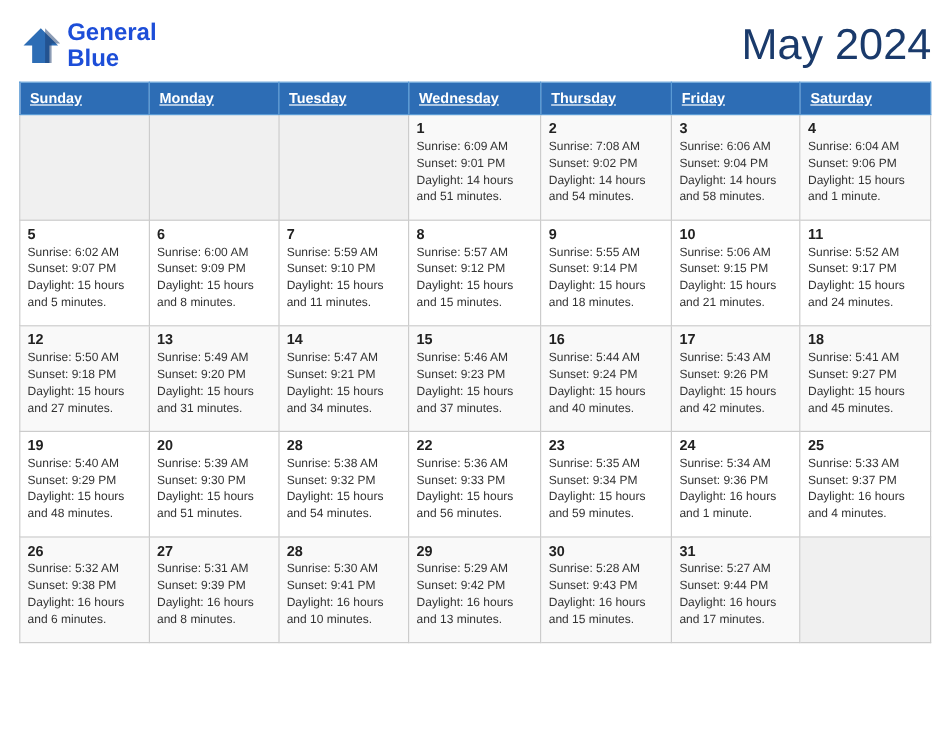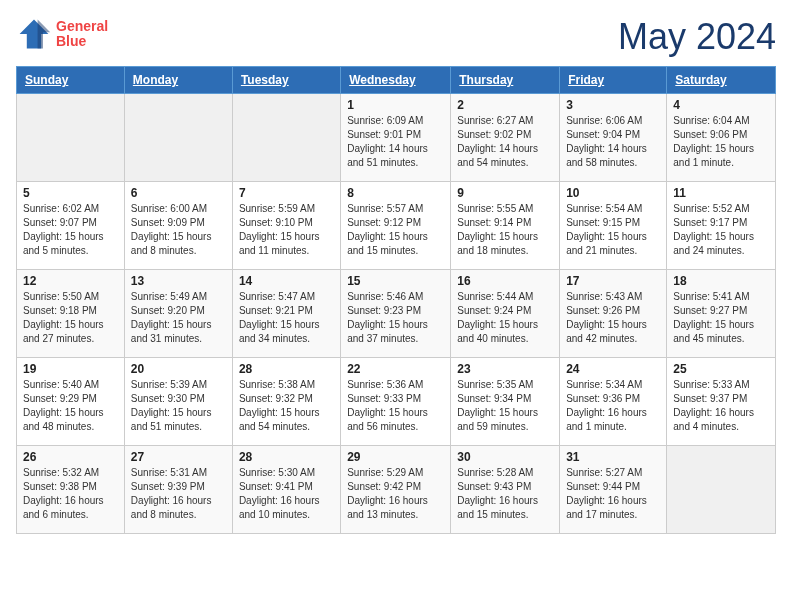--- a/index.html
+++ b/index.html
@@ -15,23 +15,23 @@
       justify-content: space-between;
       align-items: flex-start;
       margin-bottom: 8px;
     }
     .logo {
       display: flex;
       align-items: center;
       gap: 4px;
     }
     .logo-text {
-      font-size: 14px;
+      font-size: 20px;
       font-weight: bold;
-      color: #ef4444;
+      color: #1d4ed8;
       line-height: 1.1;
     }
     .logo-icon {
       width: 36px;
       height: 36px;
     }
     .title-block {
       text-align: right;
     }
     .month-title {
@@ -123,21 +123,21 @@
         <td class="empty-cell"></td>
         <td>
           <div class="day-num">1</div>
           <div class="day-info">Sunrise: 6:09 AM
 Sunset: 9:01 PM
 Daylight: 14 hours
 and 51 minutes.</div>
         </td>
         <td>
           <div class="day-num">2</div>
-          <div class="day-info">Sunrise: 6:27 AM
+          <div class="day-info">Sunrise: 7:08 AM
 Sunset: 9:02 PM
 Daylight: 14 hours
 and 54 minutes.</div>
         </td>
         <td>
           <div class="day-num">3</div>
           <div class="day-info">Sunrise: 6:06 AM
 Sunset: 9:04 PM
 Daylight: 14 hours
 and 58 minutes.</div>
@@ -181,21 +181,21 @@
         </td>
         <td>
           <div class="day-num">9</div>
           <div class="day-info">Sunrise: 5:55 AM
 Sunset: 9:14 PM
 Daylight: 15 hours
 and 18 minutes.</div>
         </td>
         <td>
           <div class="day-num">10</div>
-          <div class="day-info">Sunrise: 5:54 AM
+          <div class="day-info">Sunrise: 5:06 AM
 Sunset: 9:15 PM
 Daylight: 15 hours
 and 21 minutes.</div>
         </td>
         <td>
           <div class="day-num">11</div>
           <div class="day-info">Sunrise: 5:52 AM
 Sunset: 9:17 PM
 Daylight: 15 hours
 and 24 minutes.</div>

